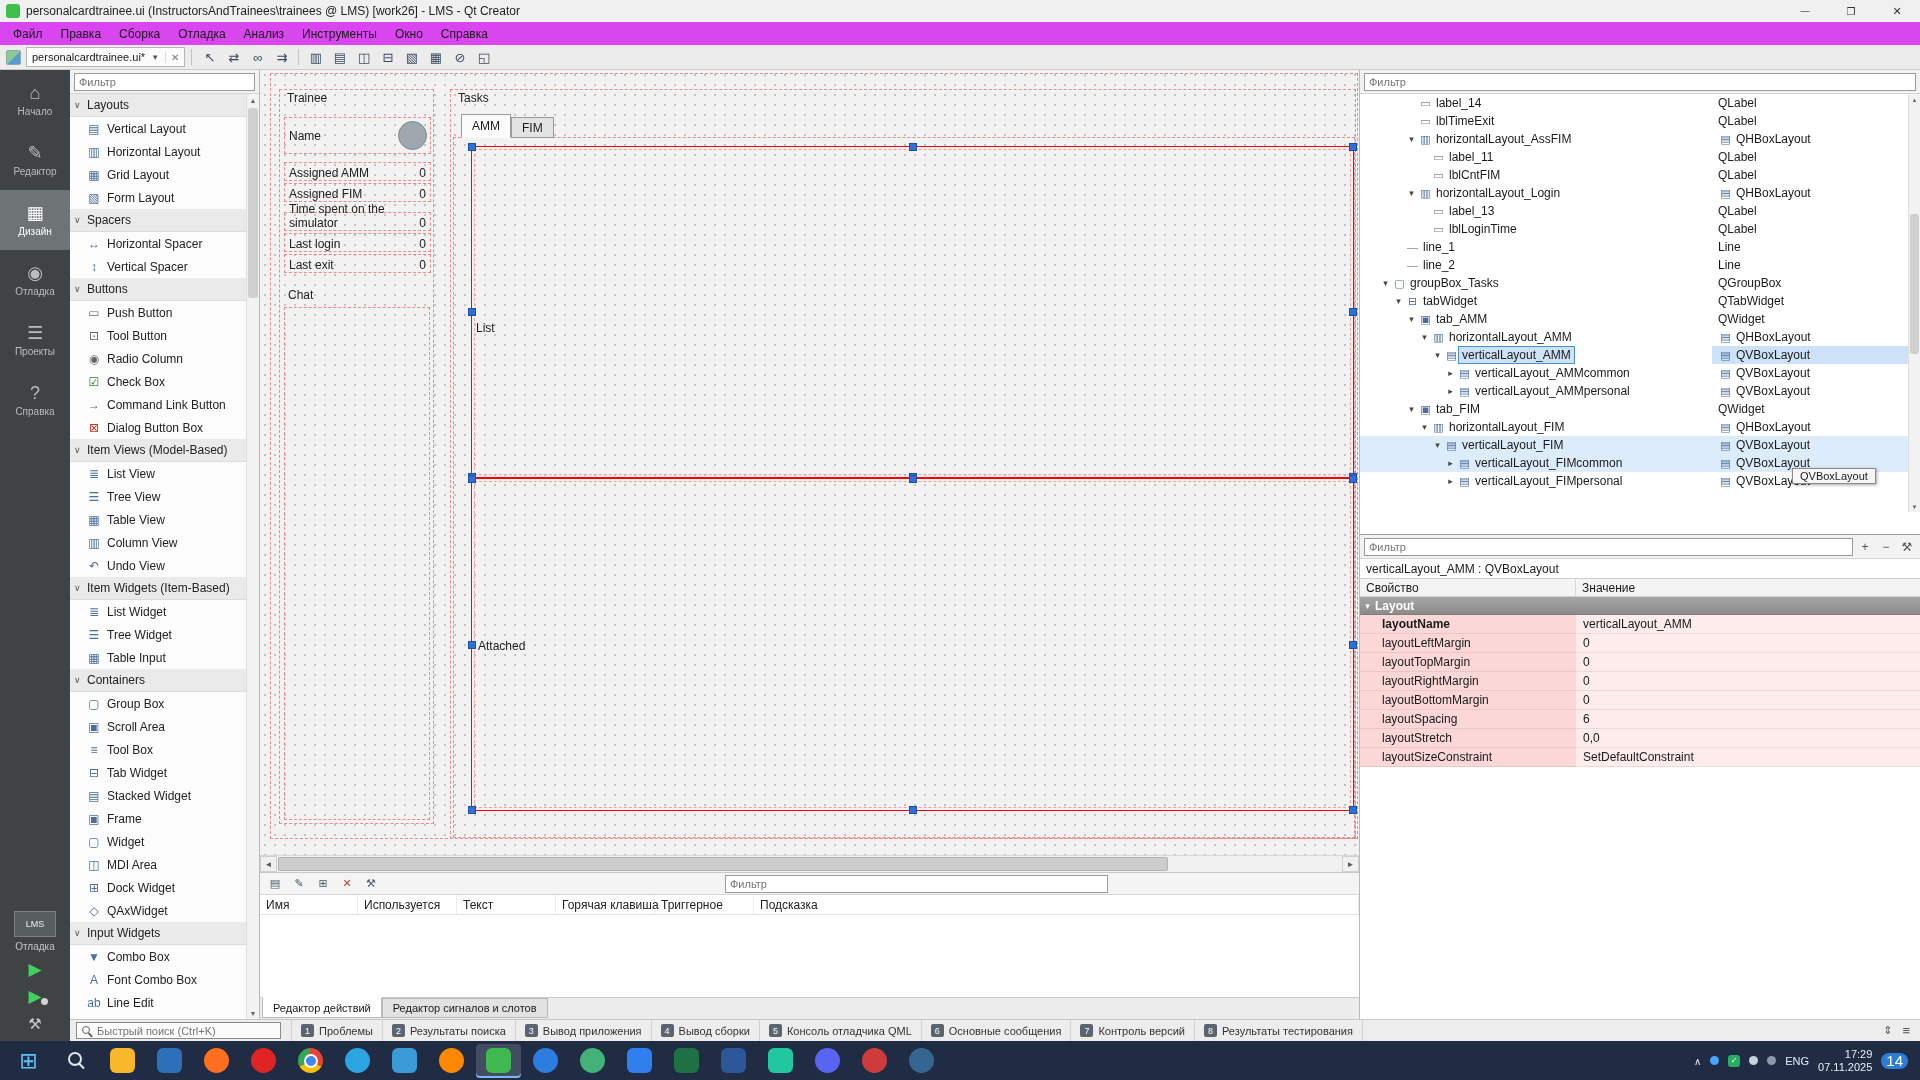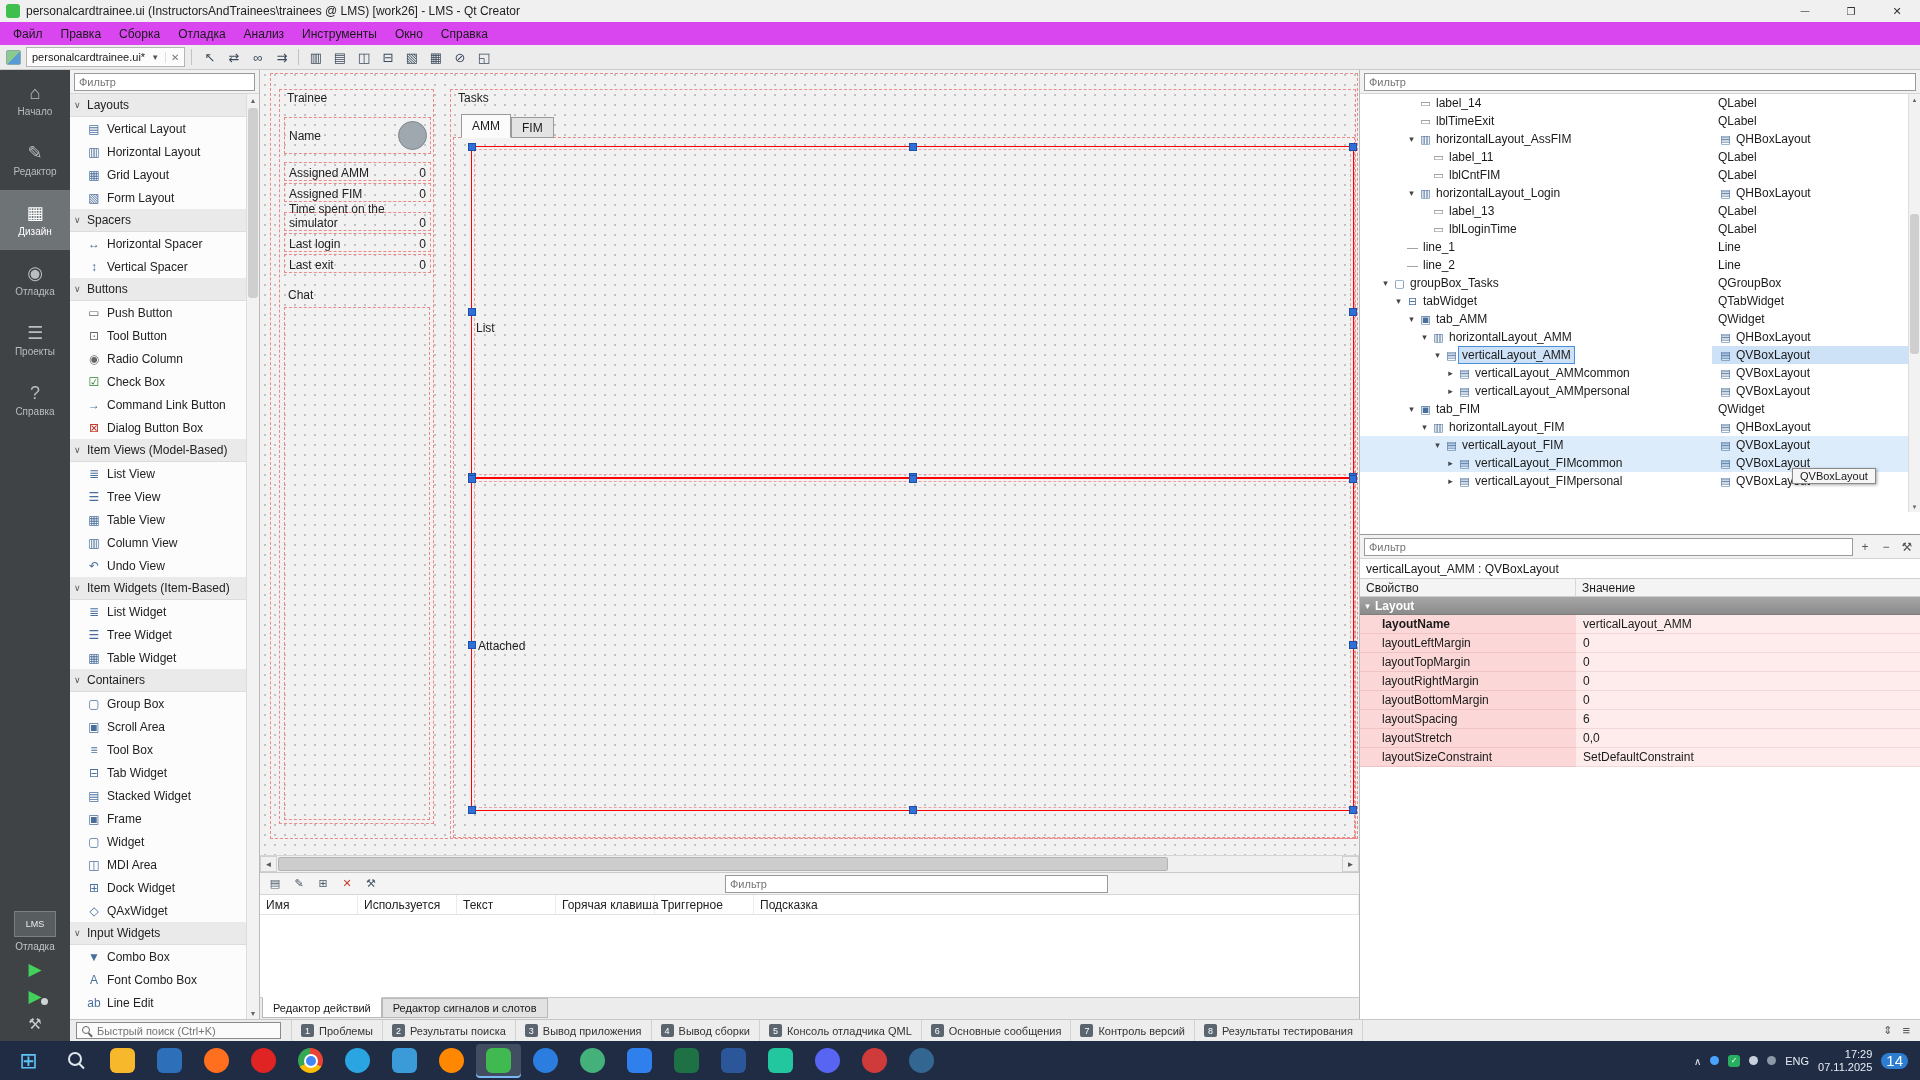--- a/index.html
+++ b/index.html
@@ -370,21 +370,21 @@
             <div class="wb-item">
       <span class="wb-icon ">≣</span>
       <span>List Widget</span>
             </div>
             <div class="wb-item">
       <span class="wb-icon ">☰</span>
       <span>Tree Widget</span>
             </div>
             <div class="wb-item">
       <span class="wb-icon ">▦</span>
-      <span>Table Widget</span>
+      <span>Table Input</span>
             </div>
             <div class="wb-cat">
     <span class="wb-arrow">∨</span>
     <span>Containers</span>
             </div>
             <div class="wb-item">
       <span class="wb-icon ">▢</span>
       <span>Group Box</span>
             </div>
             <div class="wb-item">

